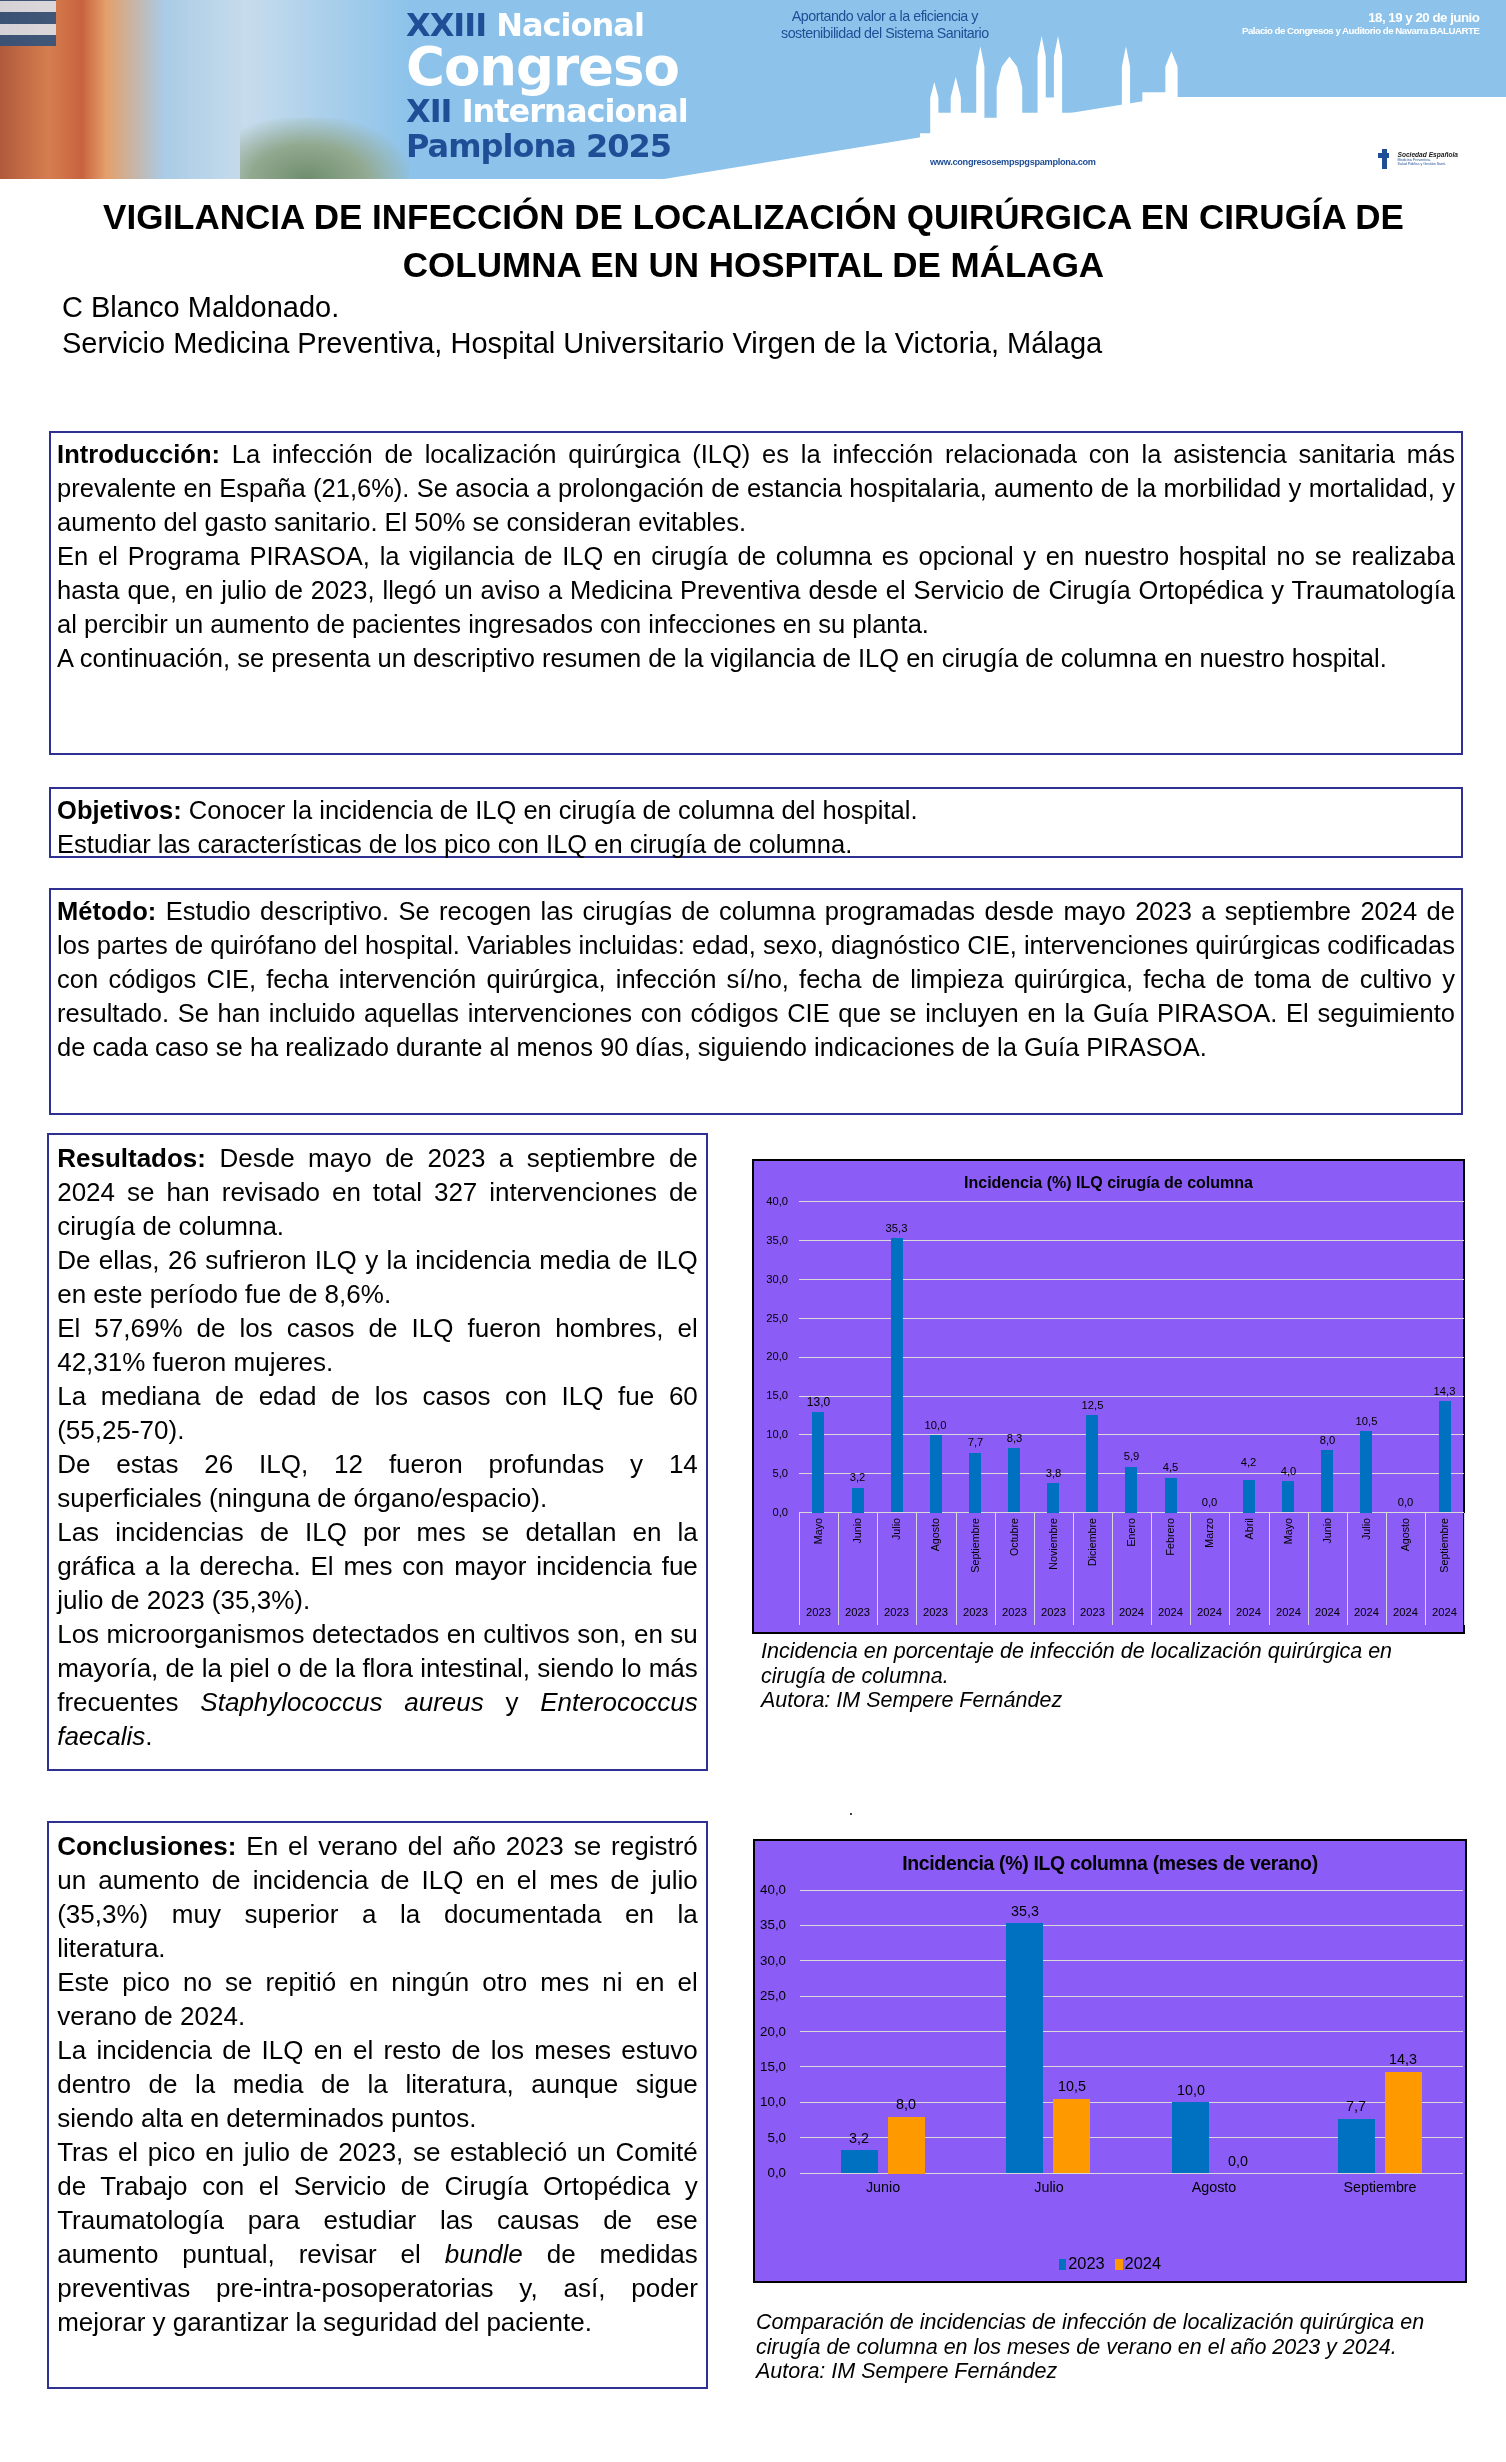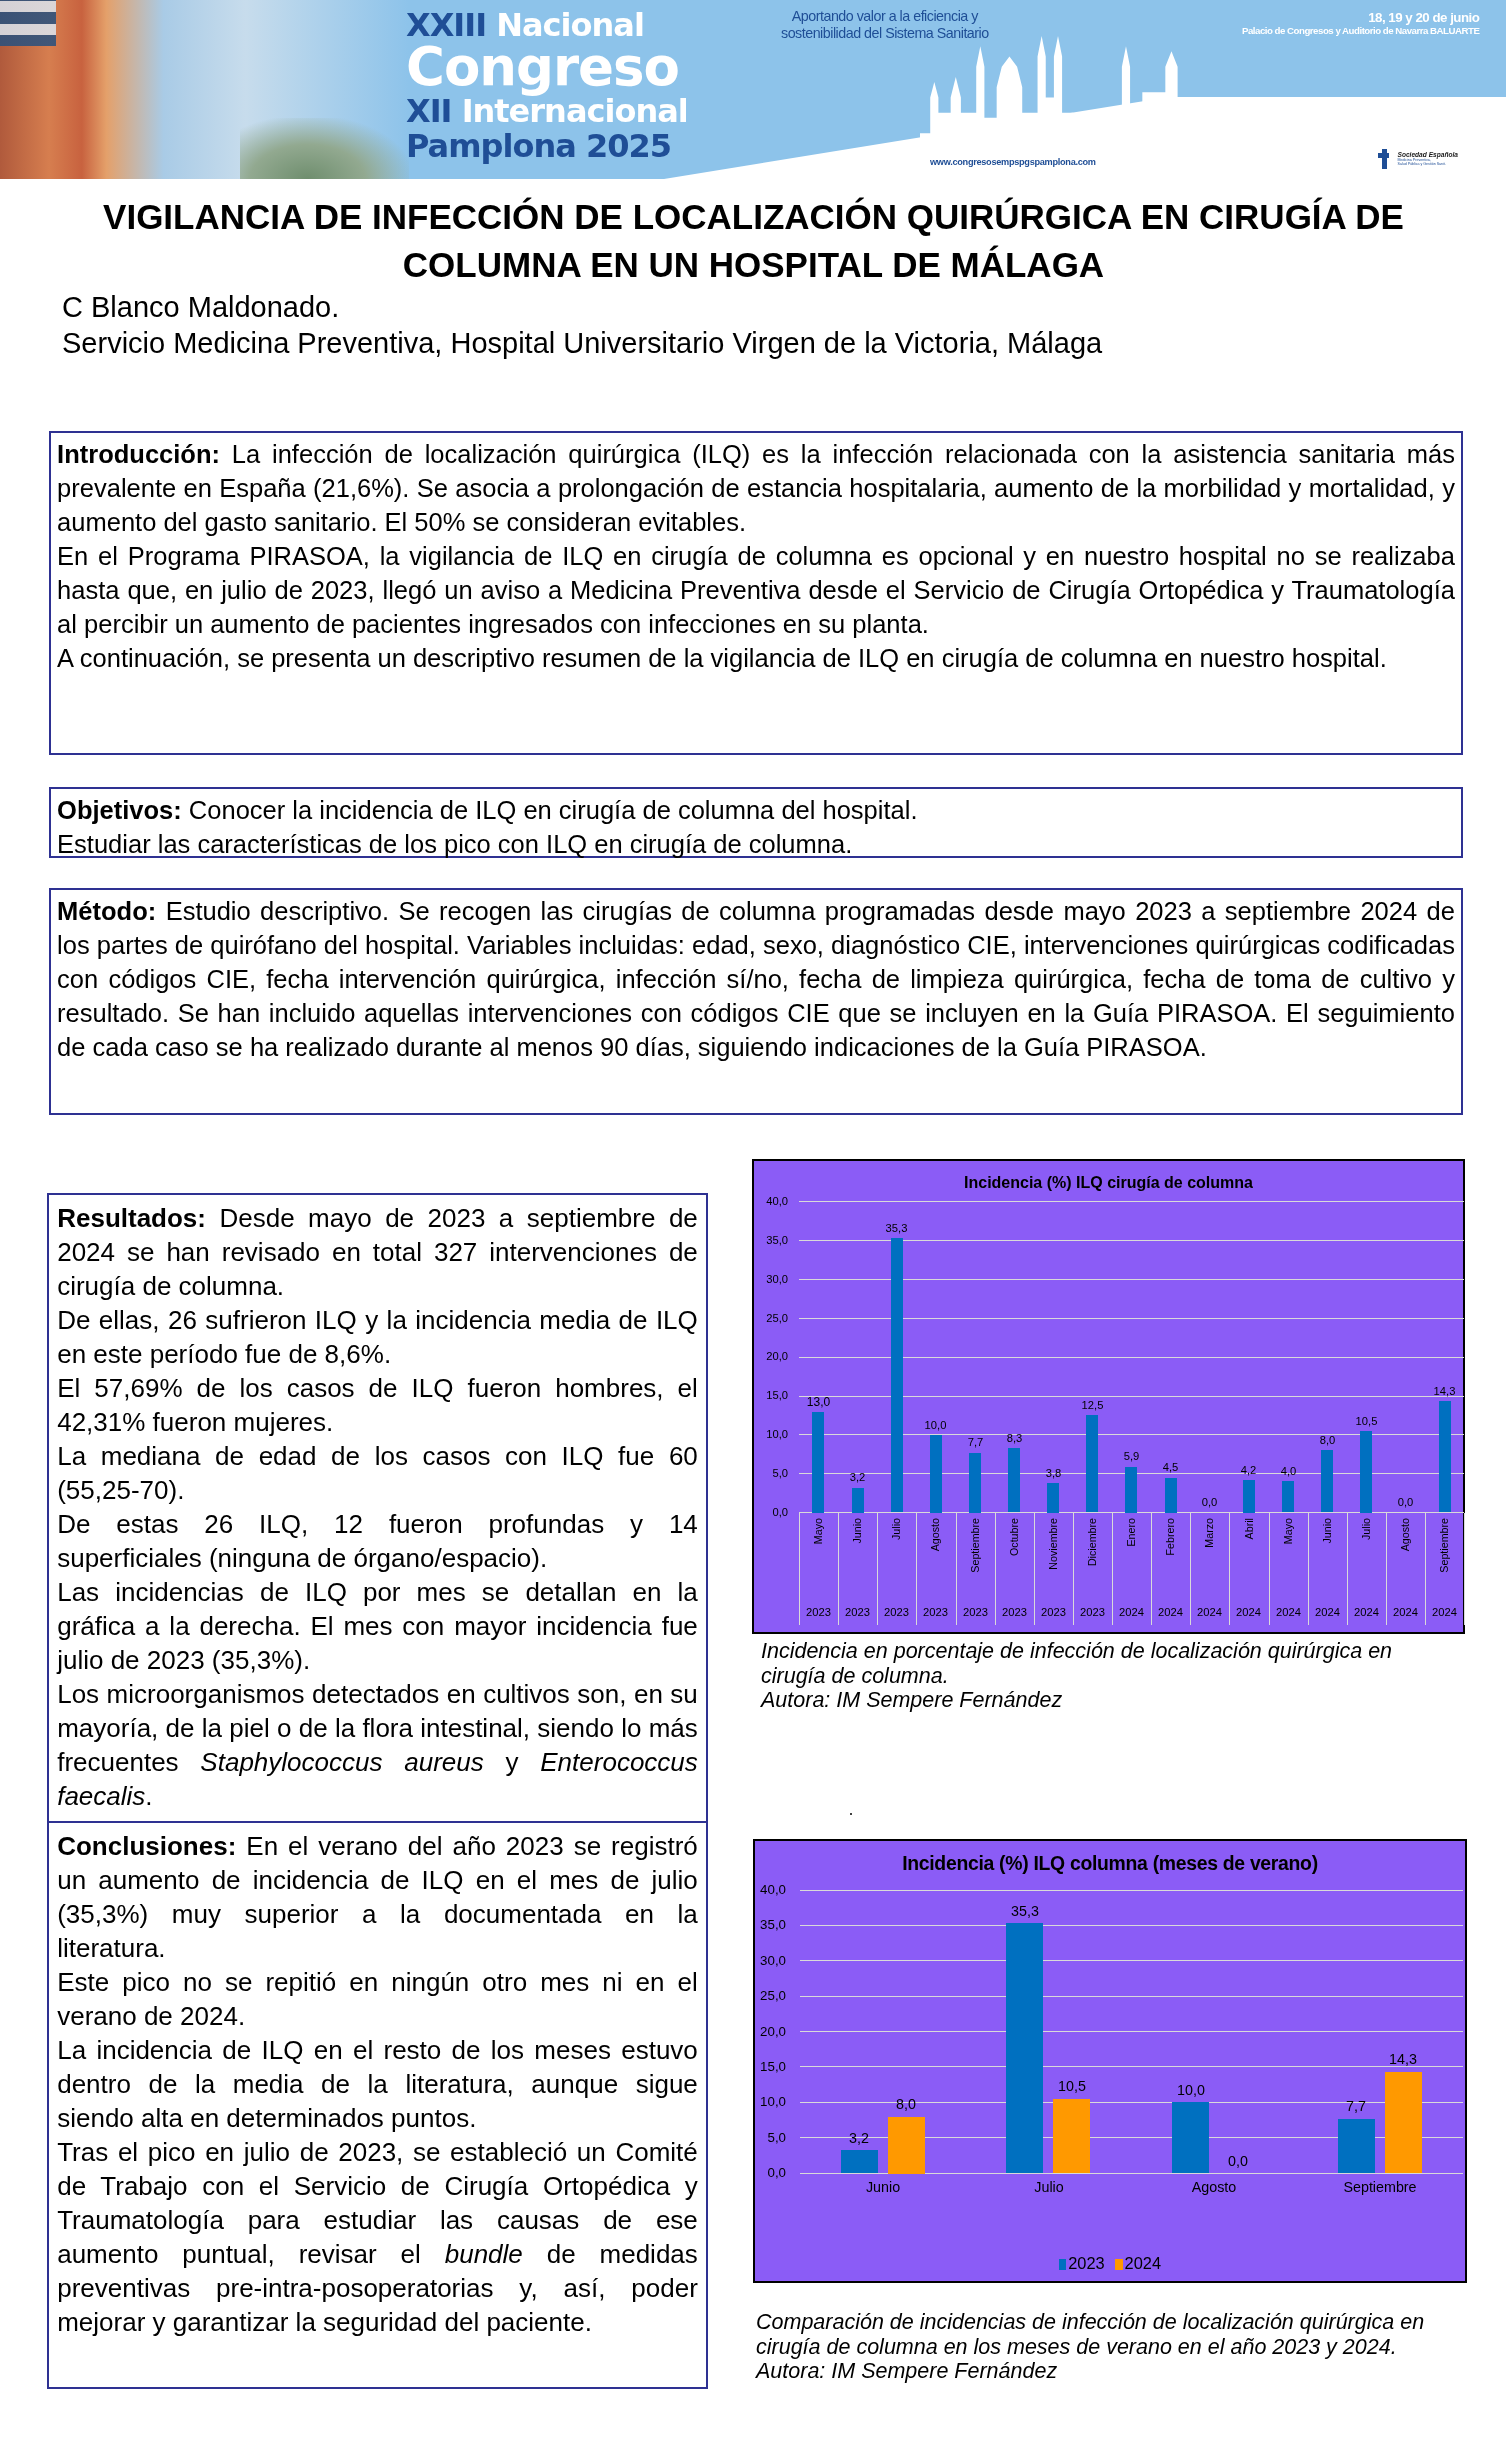--- a/index.html
+++ b/index.html
@@ -38,21 +38,21 @@
   
   .main-title { position: absolute; left: 31px; top: 193px; width: 1445px; text-align: center; font-weight: bold; font-size: 35px; line-height: 48px; }
   .authors { position: absolute; left: 62px; top: 289px; font-size: 29px; line-height: 36px; width: 1380px; }
 
   
   .box { position: absolute; border: 2.6px solid #2e3192; background: #fff; padding: 4.1px 6.1px; font-size: 25.5px; line-height: 34px; text-align: justify; }
   .box b { font-weight: bold; }
   .intro { left: 49px; top: 431px; width: 1414px; height: 324px; }
   .objetivos { left: 49px; top: 787px; width: 1414px; height: 71px; text-align: left; }
   .metodo { left: 49px; top: 888px; width: 1414px; height: 227px; }
-  .resultados { left: 47px; top: 1193px; width: 661px; height: 638px; font-size: 26px; line-height: 34px; padding: 6.1px 8.2px; }
+  .resultados { left: 47px; top: 1133px; width: 661px; height: 638px; font-size: 26px; line-height: 34px; padding: 6.1px 8.2px; }
   .conclusiones { left: 47px; top: 1821px; width: 661px; height: 568px; font-size: 26px; line-height: 34px; padding: 6.1px 8.2px; }
   .box p { margin: 0; }
 
   
   .chart { position: absolute; border: 2.6px solid #000; background: #8b5cf6; }
   .chart1 { left: 752px; top: 1159px; width: 713px; height: 475px; }
   .chart2 { left: 753px; top: 1839px; width: 714px; height: 444px; }
   .chart-title { position: absolute; left: 0; width: 100%; text-align: center; font-weight: bold; }
   .chart1 .chart-title { top: 13.3px; font-size: 16px; }
   .chart2 .chart-title { top: 11.2px; font-size: 19.4px; letter-spacing: -0.3px; }
@@ -209,21 +209,21 @@
     <div class="bar" style="left: 411px; top: 317px; width: 12.3px; height: 35px;"></div>
     <div class="val" style="left: 397px; width: 39px; top: 300px; font-size: 11.2px;">4,5</div>
     <div class="vsep" style="left: 397px; top: 352px; height: 112px;"></div>
     <div class="rot" style="left: 410px; top: 459px; width: 102px; font-size: 10.7px;">Febrero</div>
     <div class="xcat" style="left: 397px; width: 39px; top: 445px; font-size: 11.2px;">2024</div>
     <div class="val" style="left: 436px; width: 39px; top: 335px; font-size: 11.2px;">0,0</div>
     <div class="vsep" style="left: 436px; top: 352px; height: 112px;"></div>
     <div class="rot" style="left: 449px; top: 459px; width: 102px; font-size: 10.7px;">Marzo</div>
     <div class="xcat" style="left: 436px; width: 39px; top: 445px; font-size: 11.2px;">2024</div>
     <div class="bar" style="left: 489px; top: 319px; width: 12.3px; height: 33px;"></div>
-    <div class="val" style="left: 475px; width: 39px; top: 303px; font-size: 11.2px;">4,2</div>
+    <div class="val" style="left: 475px; width: 39px; top: 295px; font-size: 11.2px;">4,2</div>
     <div class="vsep" style="left: 475px; top: 352px; height: 112px;"></div>
     <div class="rot" style="left: 489px; top: 459px; width: 102px; font-size: 10.7px;">Abril</div>
     <div class="xcat" style="left: 475px; width: 39px; top: 445px; font-size: 11.2px;">2024</div>
     <div class="bar" style="left: 528px; top: 320px; width: 12.3px; height: 31px;"></div>
     <div class="val" style="left: 515px; width: 39px; top: 304px; font-size: 11.2px;">4,0</div>
     <div class="vsep" style="left: 515px; top: 352px; height: 112px;"></div>
     <div class="rot" style="left: 528px; top: 459px; width: 102px; font-size: 10.7px;">Mayo</div>
     <div class="xcat" style="left: 515px; width: 39px; top: 445px; font-size: 11.2px;">2024</div>
     <div class="bar" style="left: 567px; top: 289px; width: 12.3px; height: 62px;"></div>
     <div class="val" style="left: 554px; width: 39px; top: 273px; font-size: 11.2px;">8,0</div>

